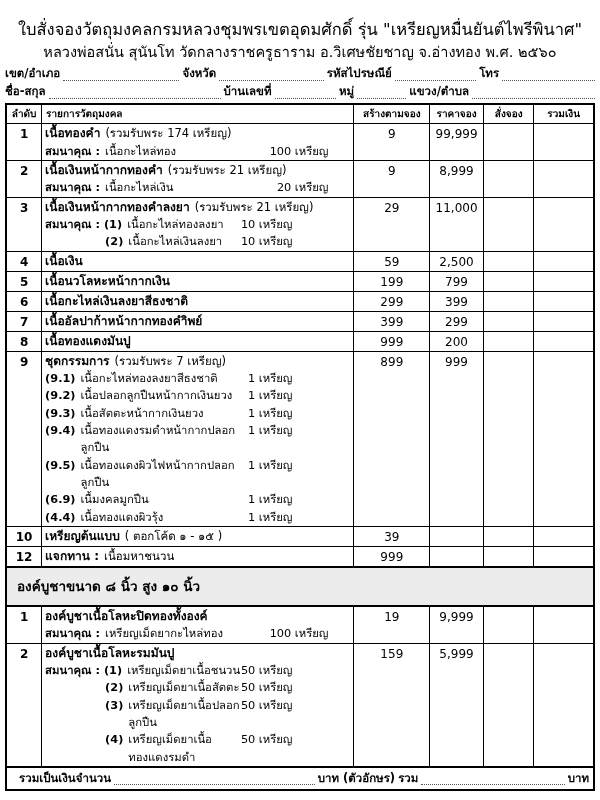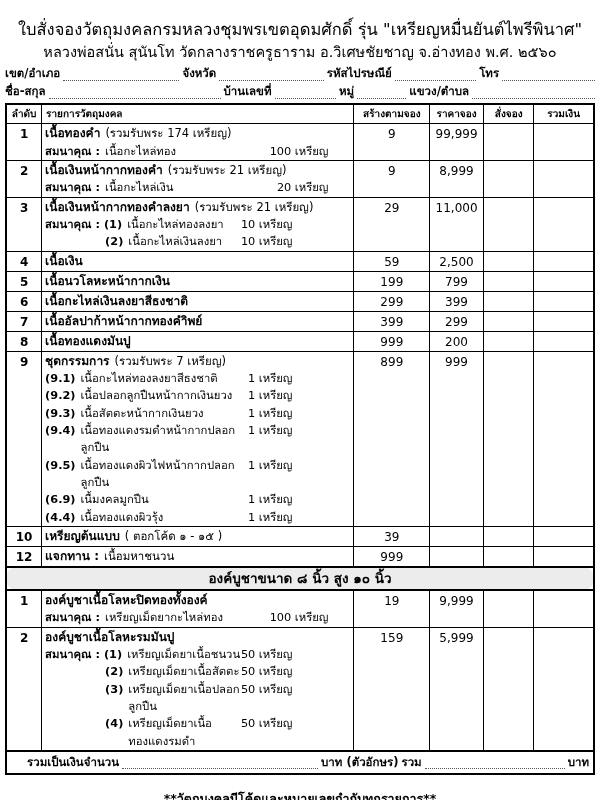--- a/index.html
+++ b/index.html
@@ -18,22 +18,22 @@
   td.num{text-align:center;padding-top:1px;line-height:18px;font-weight:normal;}
   .itemline{line-height:18.5px;}
   .b{font-weight:bold;margin-right:5px;}
   .r{font-weight:normal;font-size:11.5px;}
   .sub{display:flex;line-height:17.3px;font-size:11.3px;font-weight:normal;}
   .sub .pre{font-weight:bold;margin-right:5px;white-space:nowrap;}
   .cnt{margin-left:auto;white-space:nowrap;}
   .cnt.far{margin-right:22px;}
   .cnt.mid{margin-right:58px;}
   .indent{margin-left:60px;}
-  tr.band td{background:#ececec;text-align:center;font-weight:bold;font-size:13.5px;border-top:2px solid #000;border-bottom:2px solid #000;padding:2px;line-height:17px;border-radius:11px;}
-  tr.sumrow td{border-top:2px solid #000;padding:3px 4px 4px 20px;}
+  tr.band td{background:#ececec;text-align:left;font-weight:bold;font-size:13.5px;border-top:2px solid #000;border-bottom:2px solid #000;padding:10px;line-height:17px;}
+  tr.sumrow td{border-top:2px solid #000;padding:3px 4px 4px 12px;}
   .sumflex{display:flex;align-items:flex-end;font-weight:bold;font-size:11.5px;gap:3px;line-height:14px;}
   .note{text-align:center;font-weight:bold;font-size:12.5px;margin-top:16px;line-height:16px;}
 </style>
 </head>
 <body>
 
 <div class="wrap">
 
   <div class="title">ใบสั่งจองวัตถุมงคลกรมหลวงชุมพรเขตอุดมศักดิ์ รุ่น "เหรียญหมื่นยันต์ไพรีพินาศ"</div>
   <div class="subtitle">หลวงพ่อสนั่น สุนันโท วัดกลางราชครูธาราม อ.วิเศษชัยชาญ จ.อ่างทอง  พ.ศ. ๒๕๖๐</div>

